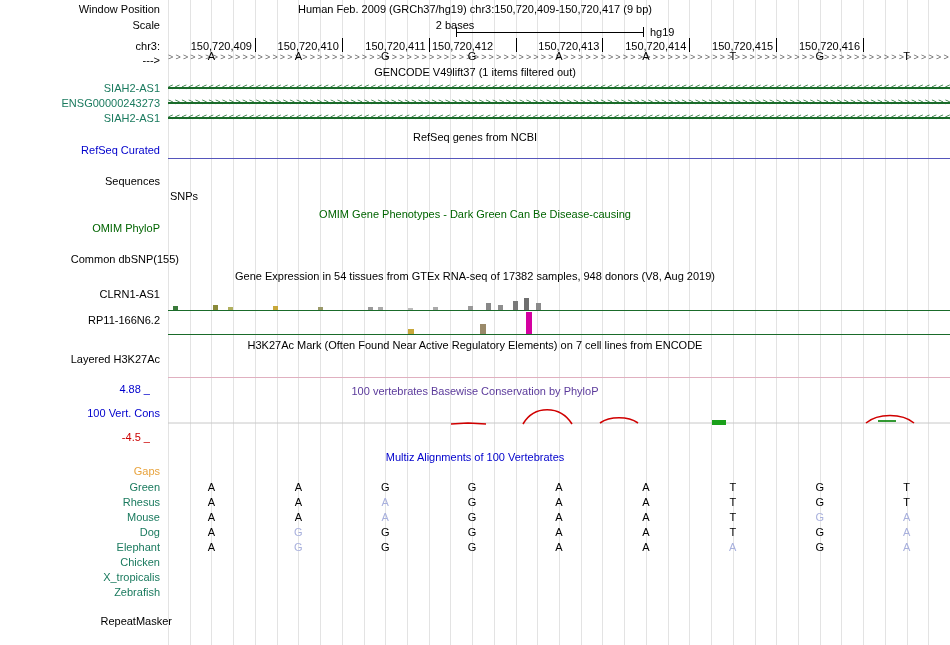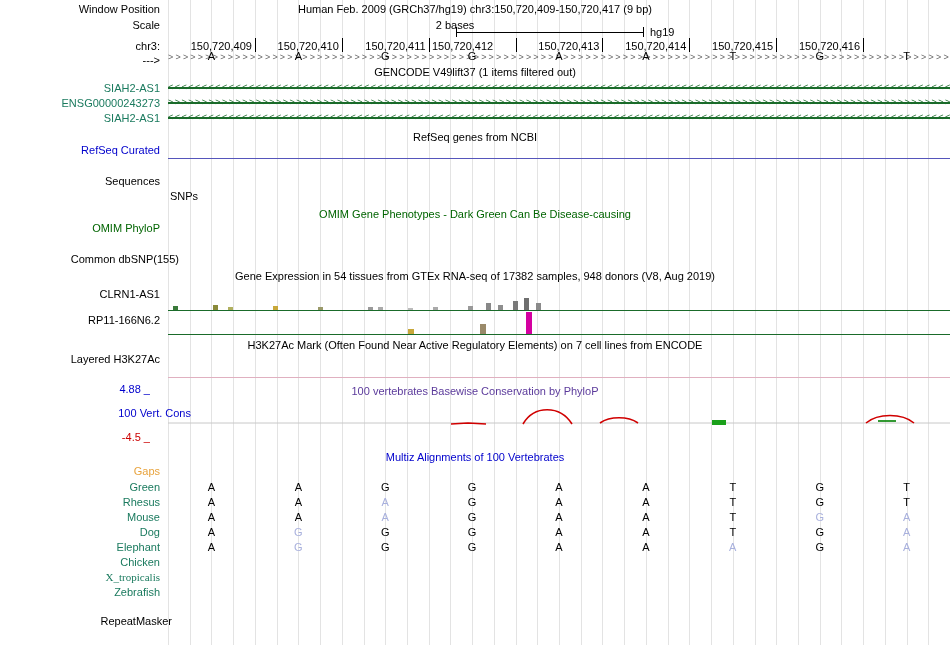--- a/index.html
+++ b/index.html
@@ -247,21 +247,21 @@
       <div style="position: absolute; left: 358px; width: 6px; height: 22px; bottom: 0px; background: rgb(212, 0, 160);"></div>
     </div>
   <div class="hline" style="left:168px; top:334px; width:782px; background:#1a6b2a;"></div>
 
   <div class="center-text" style="top:339px;">H3K27Ac Mark (Often Found Near Active Regulatory Elements) on 7 cell lines from ENCODE</div>
   <div class="lbl" style="left:0; top:353px; width:160px;">Layered H3K27Ac</div>
   <div class="hline" style="left:168px; top:377px; width:782px; background:#e0b0c0;"></div>
 
   <div class="center-text purple" style="top:385px;">100 vertebrates Basewise Conservation by PhyloP</div>
   <div class="lbl blue" style="left:0; top:383px; width:150px;">4.88 _</div>
-  <div class="lbl blue" style="left:0; top:407px; width:160px;margin-left:31px;">100 Vert. Cons</div>
+  <div class="lbl blue" style="left:0; top:407px; width:160px;">100 Vert. Cons</div>
   <div class="lbl" style="left:0; top:431px; width:150px; color:#cc0000;">-4.5 _</div>
   <div class="layer" id="phylop" style="left:168px; top:383px; width:782px; height:60px;"><svg width="782" height="60">
         <line x1="0" y1="40" x2="782" y2="40" stroke="#c8c8c8" stroke-width="1"></line>
         <path d="M 283 41 L 300 40 L 318 41" fill="none" stroke="#d00000" stroke-width="1.6"></path>
         <path d="M 355 41 C 366 22, 392 22, 404 41" fill="none" stroke="#d00000" stroke-width="1.6"></path>
         <path d="M 432 40 C 442 33, 460 33, 470 40" fill="none" stroke="#d00000" stroke-width="1.6"></path>
         <path d="M 710 38 L 728 38" fill="none" stroke="#008000" stroke-width="1.6"></path>
         <path d="M 698 40 C 710 30, 734 30, 746 40" fill="none" stroke="#d00000" stroke-width="1.6"></path>
         <rect x="544" y="37" width="14" height="5" fill="#1aa01a"></rect>
       </svg></div>
@@ -314,19 +314,19 @@
       <div class="base-cell" style="left: 201.444px; top: 60px; color: rgb(0, 0, 0);">A</div>
       <div class="base-cell" style="left: 288.333px; top: 60px; color: rgb(168, 176, 221);">G</div>
       <div class="base-cell" style="left: 375.222px; top: 60px; color: rgb(0, 0, 0);">G</div>
       <div class="base-cell" style="left: 462.111px; top: 60px; color: rgb(0, 0, 0);">G</div>
       <div class="base-cell" style="left: 549px; top: 60px; color: rgb(0, 0, 0);">A</div>
       <div class="base-cell" style="left: 635.889px; top: 60px; color: rgb(0, 0, 0);">A</div>
       <div class="base-cell" style="left: 722.778px; top: 60px; color: rgb(168, 176, 221);">A</div>
       <div class="base-cell" style="left: 809.667px; top: 60px; color: rgb(0, 0, 0);">G</div>
       <div class="base-cell" style="left: 896.556px; top: 60px; color: rgb(168, 176, 221);">A</div>
       <div class="lbl teal" style="left: 0px; top: 75px; width: 160px;">Chicken</div>
-      <div class="lbl teal" style="left: 0px; top: 90px; width: 160px; font-family: Liberation Serif, serif;">X_tropicalis</div>
+      <div class="lbl teal" style="left: 0px; top: 90px; width: 160px;">X_tropicalis</div>
       <div class="lbl teal" style="left: 0px; top: 105px; width: 160px;">Zebrafish</div>
     </div>
 
   <div class="lbl" style="left:12px; top:615px; width:160px;">RepeatMasker</div>
 
 </div>
 
 </body></html>

